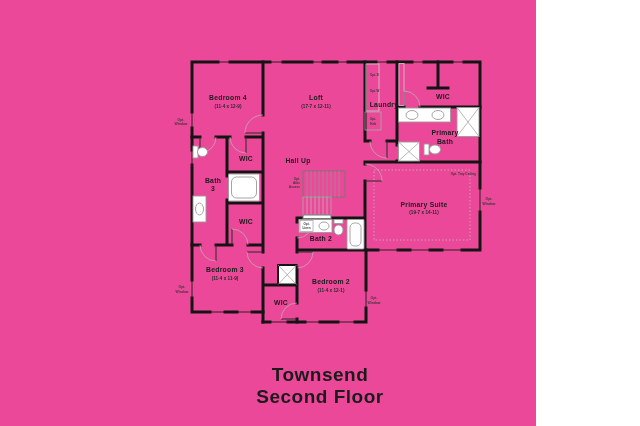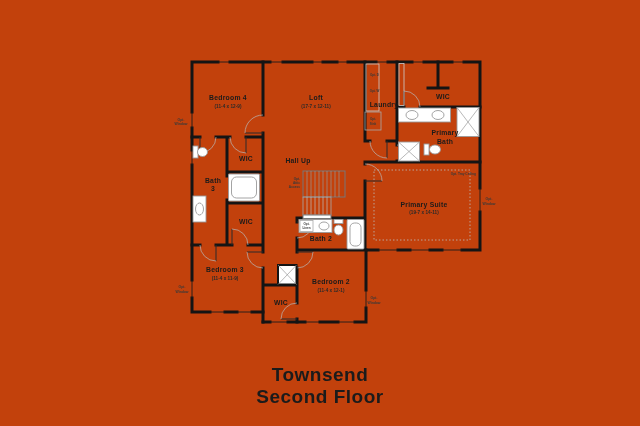--- a/index.html
+++ b/index.html
@@ -1,16 +1,16 @@
 <!DOCTYPE html>
 <html><head>
 <meta charset="utf-8">
 <style>
   html,body{margin:0;padding:0;background:#ffffff;}
-  .page{position:relative;width:640px;height:426px;background:#c2410c;overflow:hidden;
+  .page{position:relative;width:536px;height:426px;background:#ec4899;overflow:hidden;
         font-family:"Liberation Sans", sans-serif;}
   svg text{font-family:"Liberation Sans", sans-serif;fill:#1b1b1b;}
   .rn{font-size:6.8px;font-weight:700;letter-spacing:.25px;text-anchor:middle;dominant-baseline:central;}
   .rd{font-size:4.6px;font-weight:700;letter-spacing:.05px;text-anchor:middle;dominant-baseline:central;fill:#2a2a2a;}
   .tt{font-size:19px;font-weight:700;letter-spacing:.5px;text-anchor:middle;dominant-baseline:central;}
   .an{font-size:3.4px;font-weight:700;text-anchor:middle;dominant-baseline:central;fill:#3a3a3a;}
   .an-sm{font-size:3px;font-weight:700;text-anchor:middle;dominant-baseline:central;fill:#3a3a3a;}
   .an-end{font-size:3.2px;font-weight:700;text-anchor:end;dominant-baseline:central;fill:#3a3a3a;}
   .wall{fill:none;stroke-width:3;stroke-linecap:square;}
   .win{fill:none;stroke:#1b1b1b;stroke-width:0.9;}

